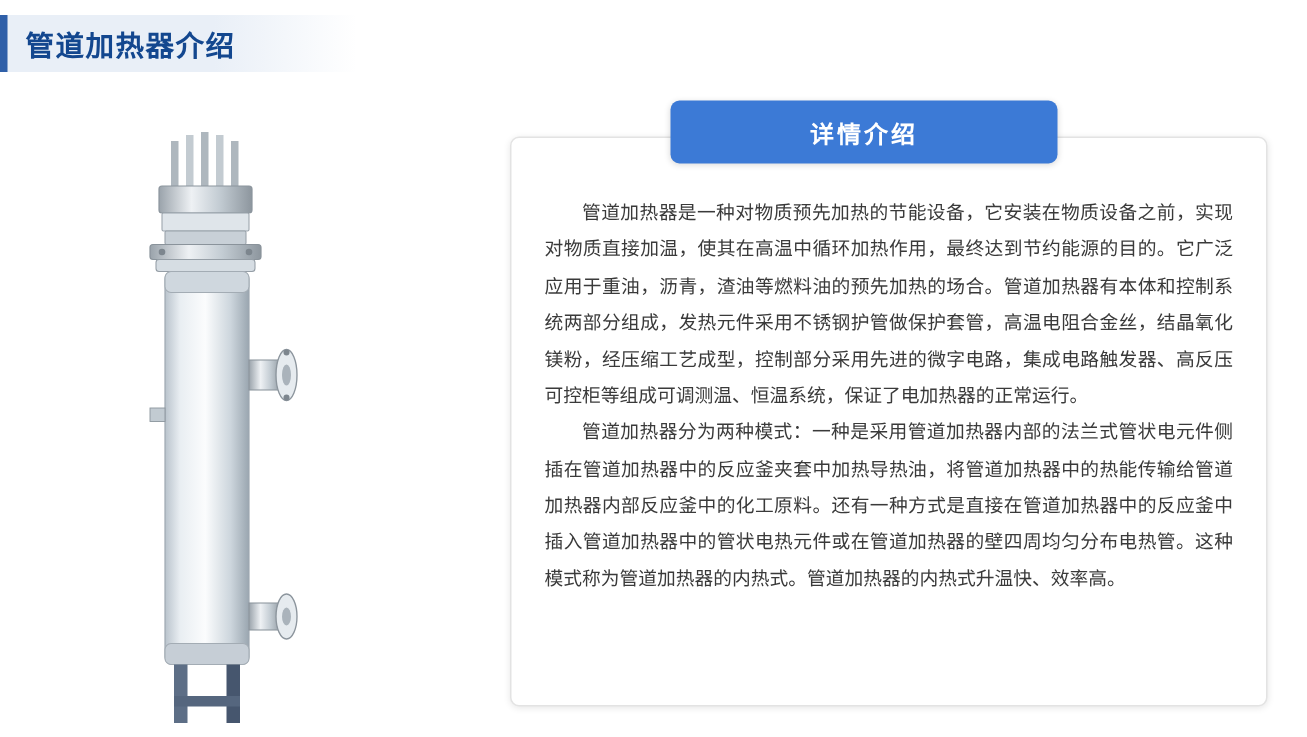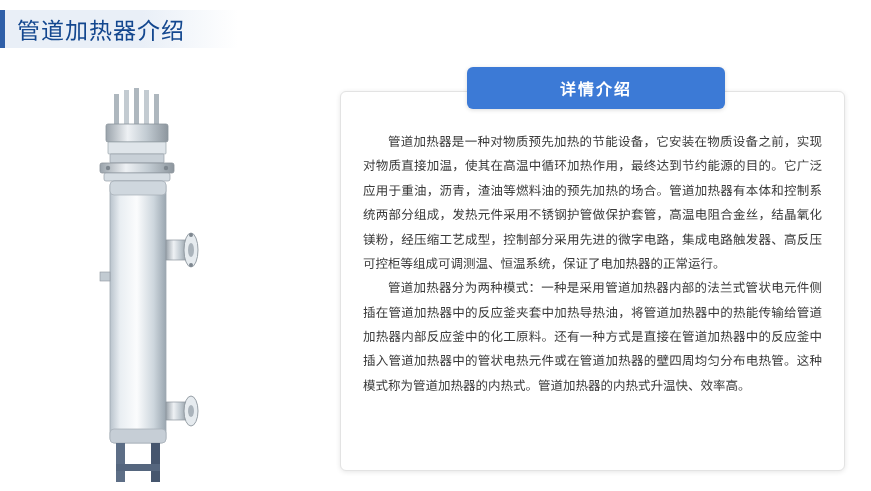--- a/index.html
+++ b/index.html
@@ -25,22 +25,22 @@
     background: linear-gradient(to right, #e9eff7 0%, #e9eff7 60%, #ffffff 100%);
     display: flex;
     align-items: center;
   }
   .page-title-bar {
     width: 5px;
     height: 38px;
     background: #2f5fa8;
   }
   .page-title-text {
-    font-size: 23px;
-    font-weight: normal;
+    font-size: 19px;
+    font-weight: bold;
     color: #13478f;
     margin-left: 12px;
     letter-spacing: 1px;
   }
 
   
   .content {
     position: absolute;
     left: 0;
     top: 56px;
@@ -91,21 +91,20 @@
     border-radius: 6px;
     color: #ffffff;
     font-size: 16px;
     font-weight: bold;
     letter-spacing: 2px;
     display: flex;
     align-items: center;
     justify-content: center;
     box-shadow: 0 1px 4px rgba(0,0,0,0.15);
     z-index: 3;
-    margin-left: 20px;
   }
   .desc-body {
     font-size: 12.5px;
     line-height: 1.95;
     color: #3a3a3a;
     text-align: justify;
   }
   .desc-body p {
     margin: 0;
     text-indent: 2em;

